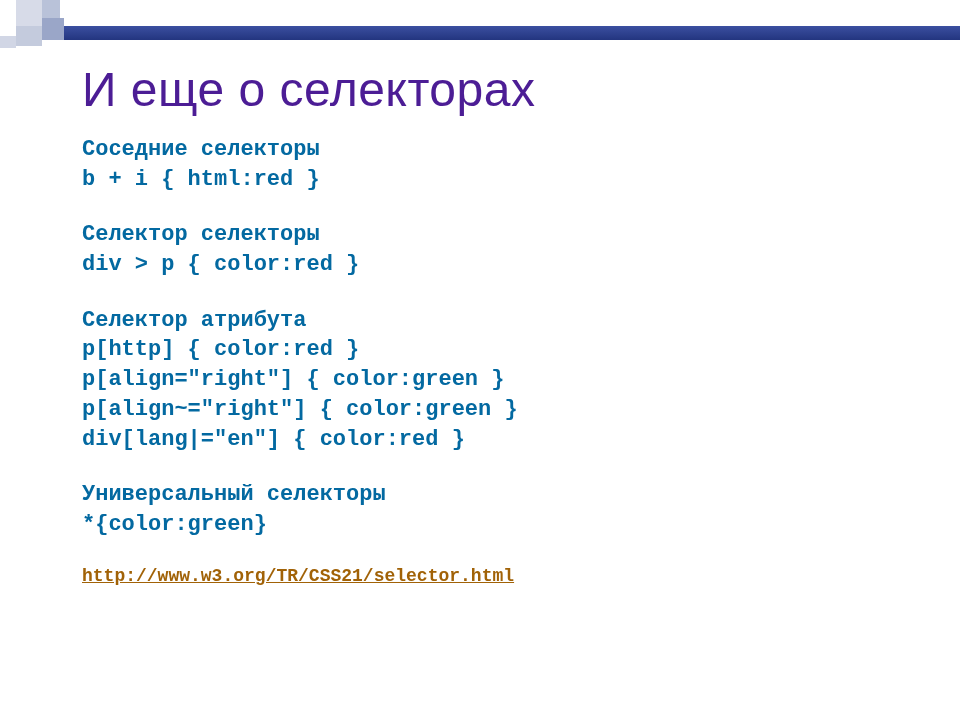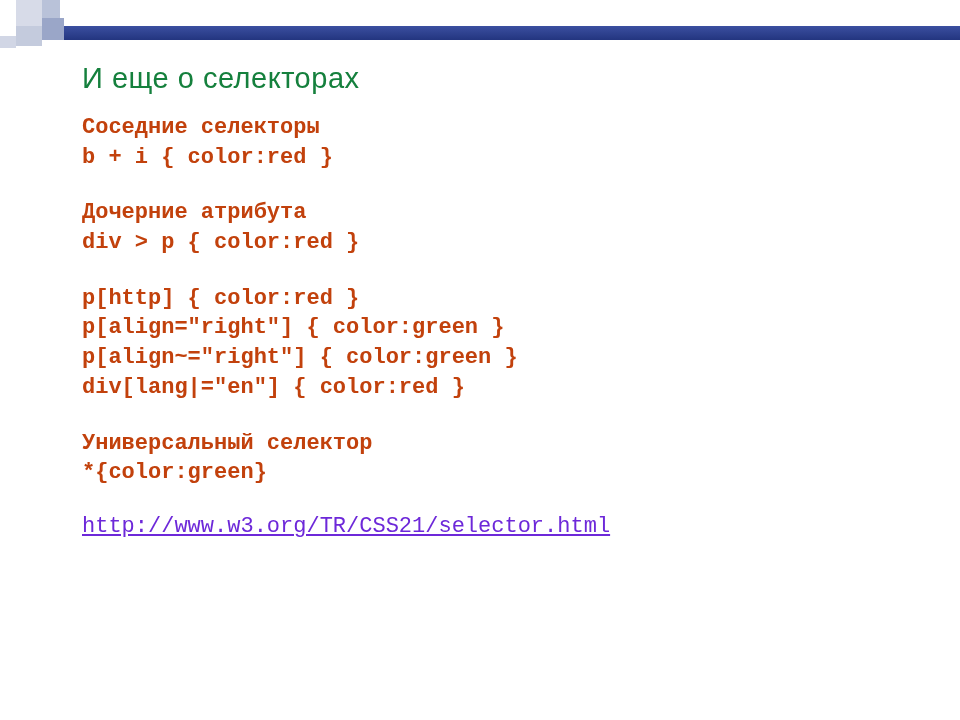--- a/index.html
+++ b/index.html
@@ -49,37 +49,37 @@
   .content {
     position: absolute;
     left: 82px;
     top: 62px;
     right: 40px;
   }
   h1.title {
     margin: 0 0 18px 0;
     font-family: Arial, Helvetica, sans-serif;
     font-weight: 400;
-    font-size: 29px;
-    color: #15803d;
+    font-size: 48px;
+    color: #4c1d95;
     letter-spacing: 0.5px;
   }
   .mono {
     font-family: "Courier New", Courier, monospace;
     font-weight: bold;
     font-size: 22px;
     line-height: 1.35;
     white-space: pre;
-    color: #c2410c;
+    color: #0369a1;
   }
   .link {
     font-family: "Courier New", Courier, monospace;
-    font-weight: normal;
-    font-size: 22px;
-    color: #6d28d9;
+    font-weight: bold;
+    font-size: 18px;
+    color: #a16207;
     text-decoration: underline;
   }
   .block { margin-bottom: 26px; }
   .block:last-child { margin-bottom: 0; }
 </style>
 </head>
 <body>
 
 <div class="slide">
 
@@ -90,37 +90,38 @@
     <div class="sq sq4"></div>
     <div class="sq sq5"></div>
   </div>
   <div class="bluebar"></div>
 
   <div class="content">
     <h1 class="title">И еще о селекторах</h1>
 
     <div class="block">
       <div class="mono">Соседние селекторы</div>
-      <div class="mono">b + i { color:red }</div>
+      <div class="mono">b + i { html:red }</div>
     </div>
 
     <div class="block">
-      <div class="mono">Дочерние атрибута</div>
+      <div class="mono">Селектор селекторы</div>
       <div class="mono">div &gt; p { color:red }</div>
     </div>
 
     <div class="block">
+      <div class="mono">Селектор атрибута</div>
       <div class="mono">p[http] { color:red }</div>
       <div class="mono">p[align="right"] { color:green }</div>
       <div class="mono">p[align~="right"] { color:green }</div>
       <div class="mono">div[lang|="en"] { color:red }</div>
     </div>
 
     <div class="block">
-      <div class="mono">Универсальный селектор</div>
+      <div class="mono">Универсальный селекторы</div>
       <div class="mono">*{color:green}</div>
     </div>
 
     <div class="block">
       <a class="link" href="#">http://www.w3.org/TR/CSS21/selector.html</a>
     </div>
   </div>
 
 </div>
 

